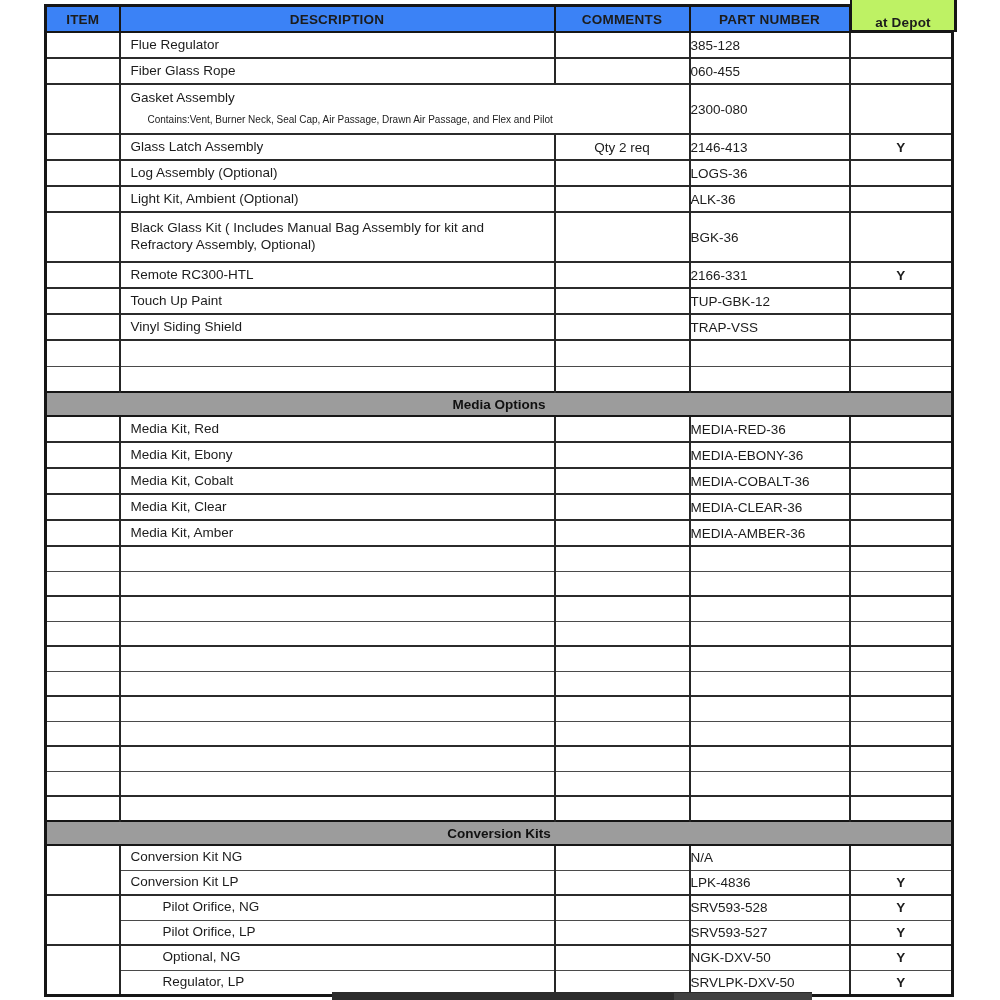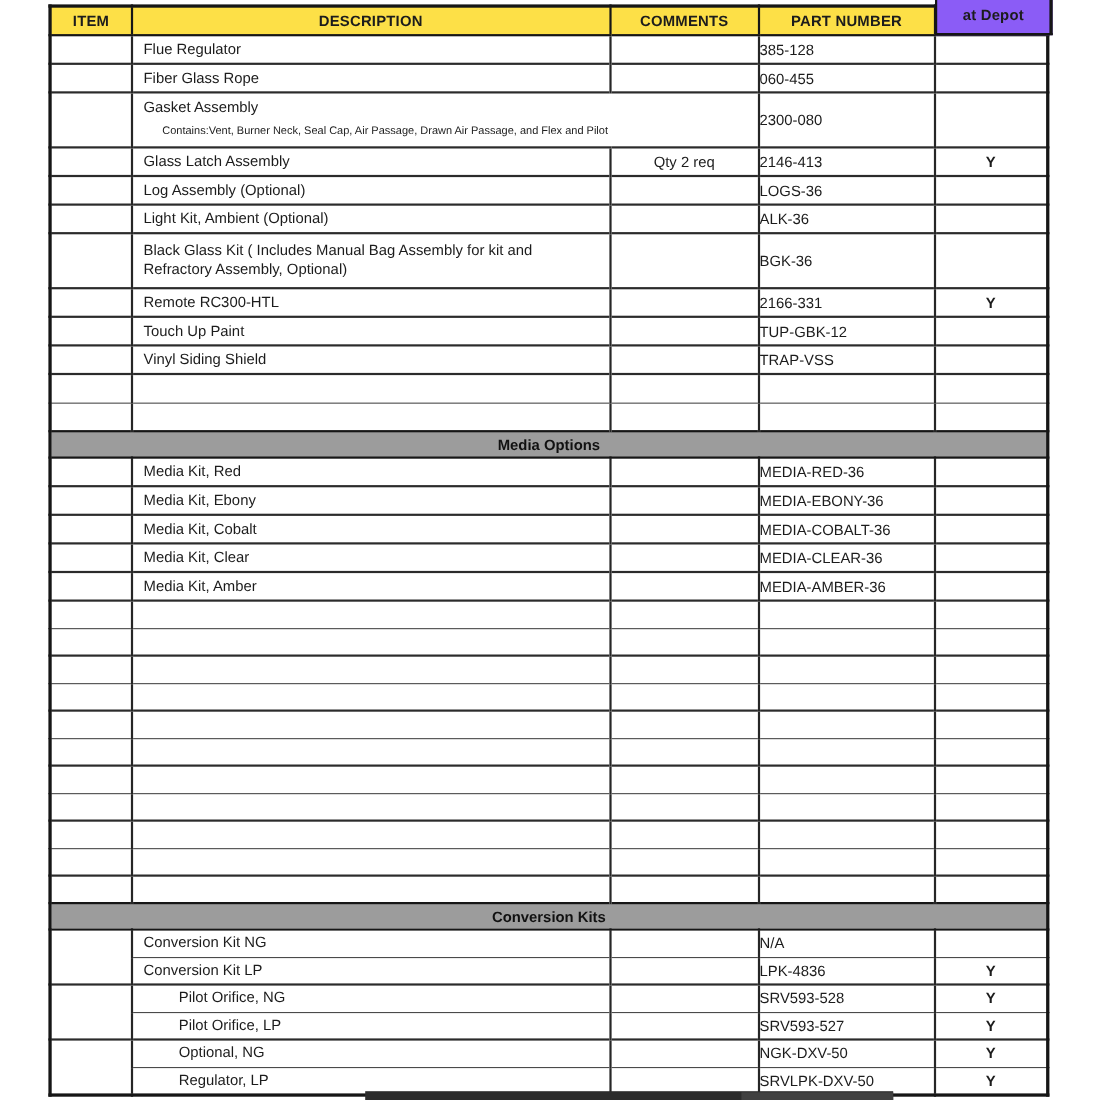--- a/index.html
+++ b/index.html
@@ -13,21 +13,21 @@
     border-collapse:collapse;table-layout:fixed;width:907px;
     border:3px solid #161616;
   }
   col.c-item{width:74px;}
   col.c-desc{width:435px;}
   col.c-com{width:135px;}
   col.c-part{width:160px;}
   col.c-dep{width:103px;}
   th,td{padding:0;margin:0;}
   thead th{
-    background:#fde047;height:24px;font-size:13.5px;font-weight:bold;
+    background:#3b82f6;height:24px;font-size:13.5px;font-weight:bold;
     text-align:center;vertical-align:middle;
     border-left:2px solid #161616;border-bottom:2px solid #161616;
     letter-spacing:.2px;
   }
   thead th.h-dep{border-top:none;}
   tbody td{
     border-left:2px solid #262626;border-top:2px solid #2b2b2b;
     font-size:13.5px;vertical-align:middle;background:#fff;
     overflow:hidden;white-space:normal;
   }
@@ -41,23 +41,23 @@
   td.col-com{text-align:center;border-radius:12px;}
   td.col-part{white-space:nowrap;}
   td.col-dep{text-align:center;font-weight:bold;}
   td.section{
     background:#9c9c9c;font-weight:bold;text-align:center;font-size:13.5px;
     border-top:2px solid #161616;border-bottom:2px solid #161616;color:#111;
   }
   
   .depot-head{
     position:absolute;left:806px;top:-4px;width:102px;height:30px;
-    background:#8b5cf6;border-left:2px solid #161616;border-right:3px solid #161616;
+    background:#bef264;border-left:2px solid #161616;border-right:3px solid #161616;
     border-bottom:2px solid #161616;z-index:5;
-    display:flex;justify-content:center;align-items:center;
+    display:flex;justify-content:center;align-items:flex-end;
   }
   .depot-head span{font-size:13.5px;font-weight:bold;margin-top:-3px;letter-spacing:.2px;}
   
   .next-bar{position:absolute;left:288px;top:988px;width:480px;height:8px;background:#2c2c2c;}
   .next-bar .rt{position:absolute;right:0;top:1px;width:138px;height:7px;background:#414141;}
 </style>
 </head>
 <body>
 
 <div class="doc">

